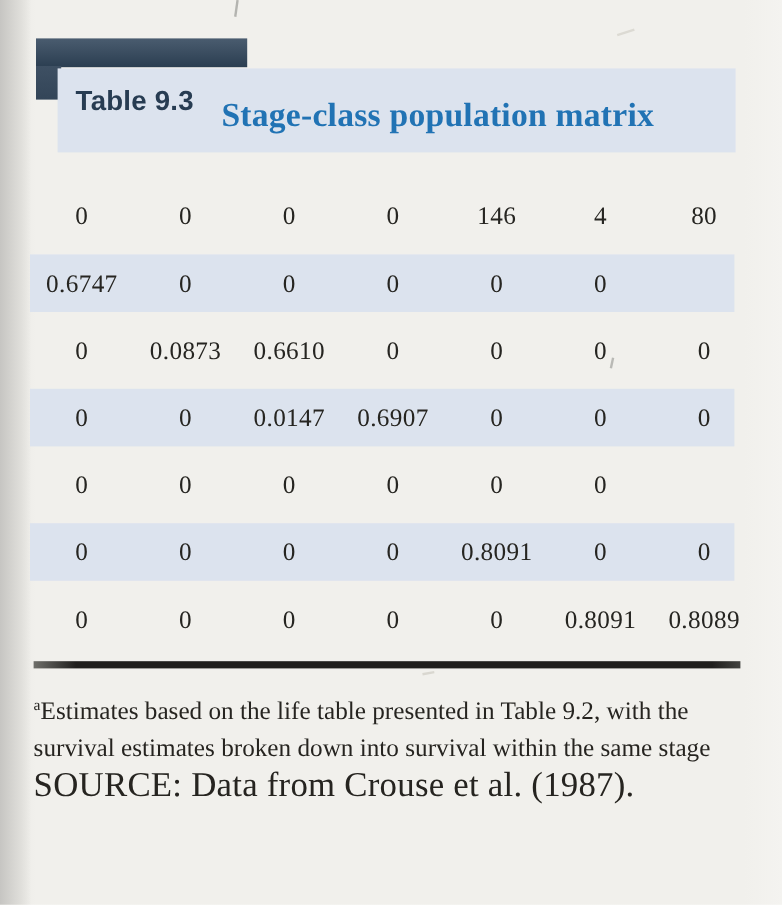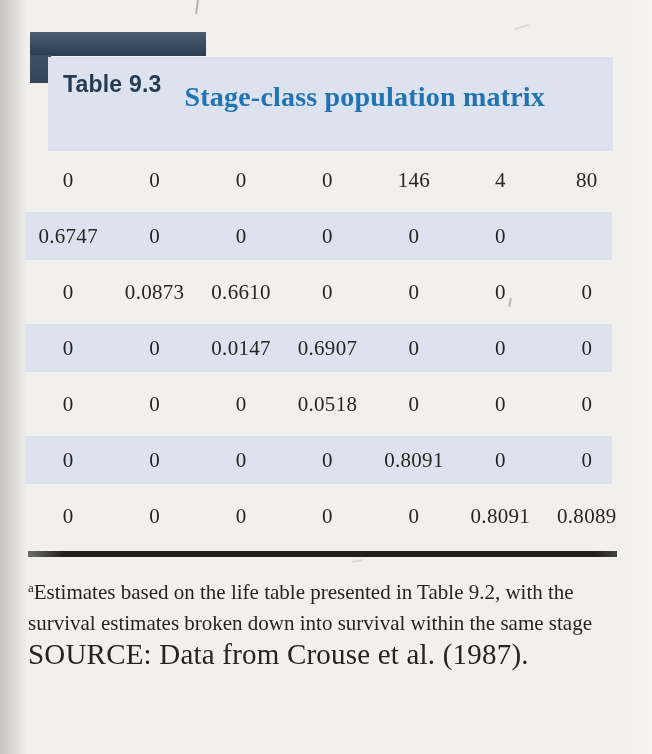--- a/index.html
+++ b/index.html
@@ -13,21 +13,21 @@
   .scan-tick{position:absolute;left:196px;top:0;width:2px;height:14px;background:#b4b4b0;transform:rotate(8deg);}
   .scan-mark-a{position:absolute;left:514px;top:26px;width:15px;height:2px;background:#dcdad3;transform:rotate(-18deg);}
   .scan-mark-b{position:absolute;left:509px;top:298px;width:2px;height:9px;background:#b9b9b5;transform:rotate(12deg);}
   .scan-mark-c{position:absolute;left:352px;top:560px;width:10px;height:2px;background:#d9d7d0;transform:rotate(-10deg);}
 
   .tab-bar{position:absolute;left:30px;top:32px;width:176px;height:24px;
     background:linear-gradient(#4a5c6f,#2b3e51);}
   .tab-leg{position:absolute;left:30px;top:55px;width:21px;height:28px;
     background:linear-gradient(#3e5063,#334558);}
 
-  .header-band{position:absolute;left:48px;top:57px;width:565px;height:94px;
+  .header-band{position:absolute;left:48px;top:57px;width:565px;height:70px;
     background:#dce3ee; display:flex; align-items:flex-start;}
   .table-label{margin:14px 0 0 15px; font-family:"Liberation Sans",sans-serif;
     font-weight:bold; font-size:23px; color:#273c52; letter-spacing:0.2px; white-space:nowrap;}
   .table-title{margin:21px 0 0 23px; font-weight:bold; font-size:28px; line-height:37px;
     color:#2173b4; letter-spacing:0.2px;}
   .table-title .t-line{display:block;}
   .table-title sup{font-size:15px; vertical-align:7px;}
 
   .matrix{position:absolute;left:25px;top:152px;width:605px;}
   .m-row{position:relative; height:56px; display:grid; grid-template-columns:repeat(7,1fr); align-items:center;}
@@ -97,21 +97,20 @@
       <div class="cell">0.0147</div>
       <div class="cell">0.6907</div>
       <div class="cell">0</div>
       <div class="cell">0</div>
       <div class="cell">0</div>
     </div>
     <div class="m-row">
       <div class="cell">0</div>
       <div class="cell">0</div>
       <div class="cell">0</div>
-      <div class="cell">0.0518</div>
       <div class="cell">0</div>
       <div class="cell">0</div>
       <div class="cell">0</div>
     </div>
     <div class="m-row">
       <div class="band"></div>
       <div class="cell">0</div>
       <div class="cell">0</div>
       <div class="cell">0</div>
       <div class="cell">0</div>

